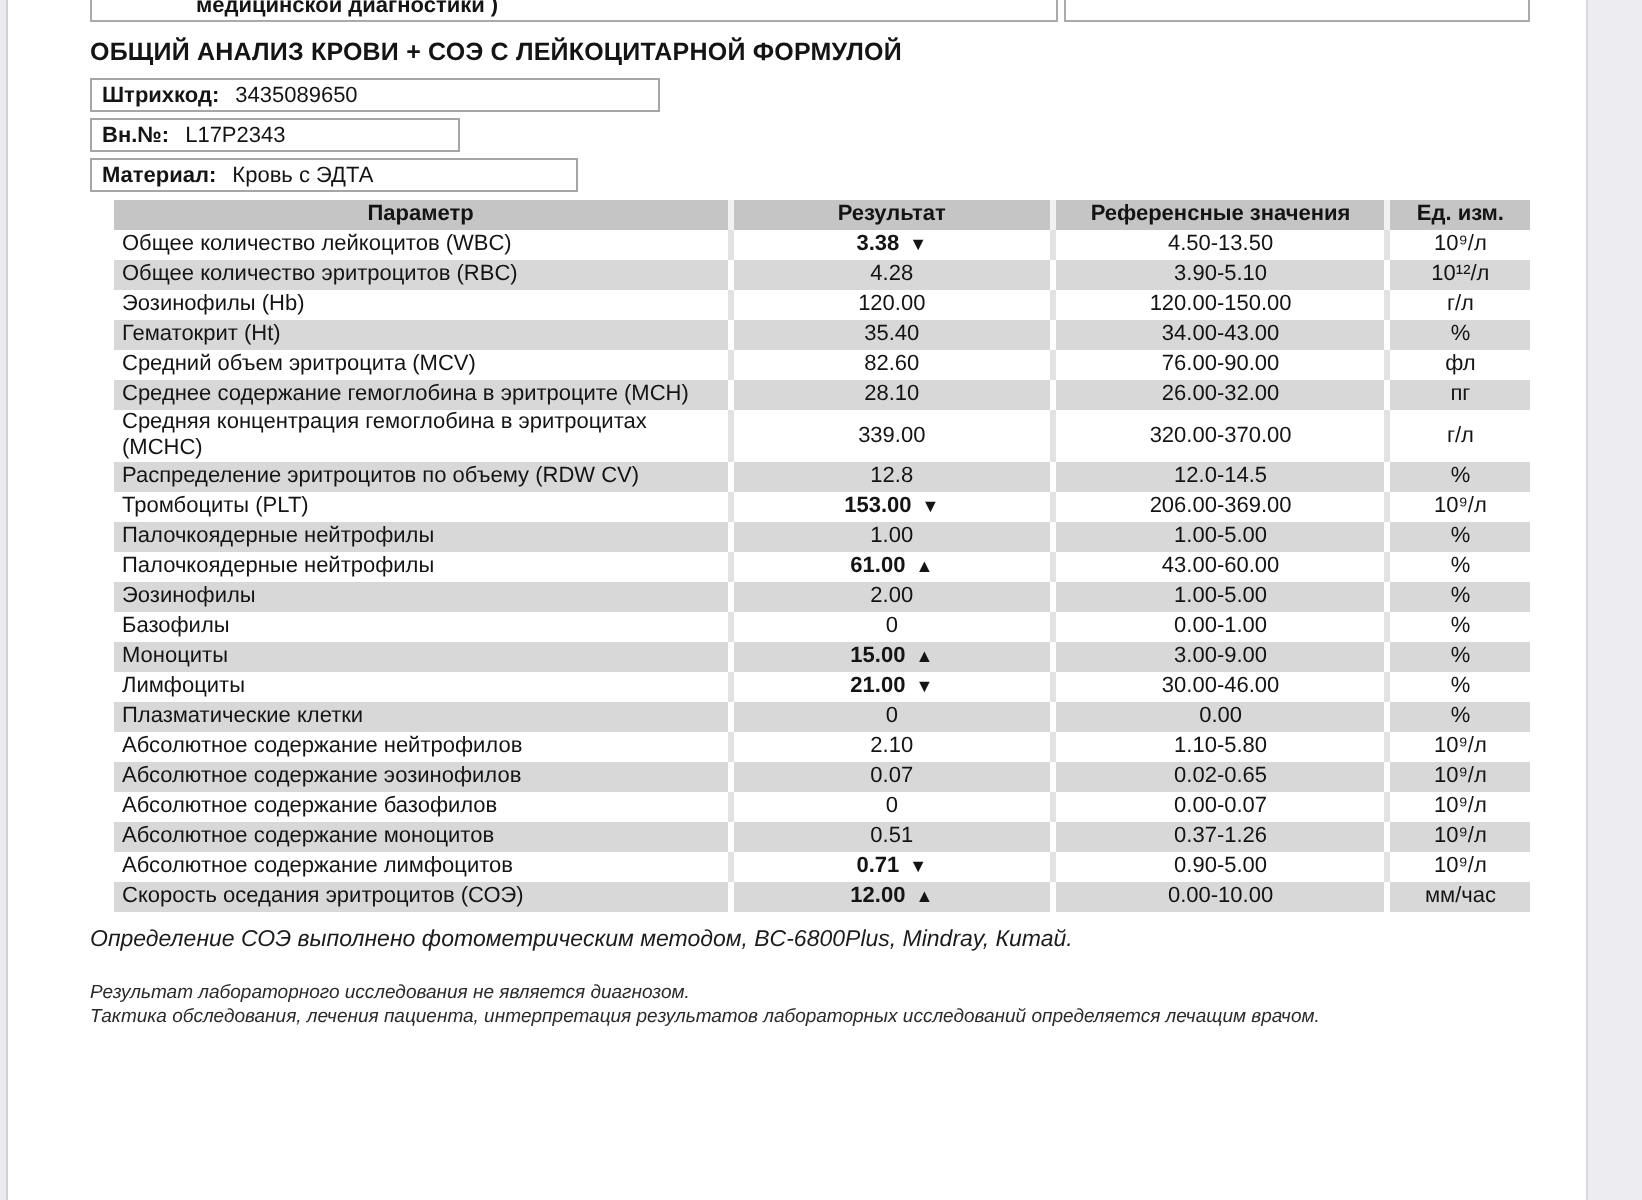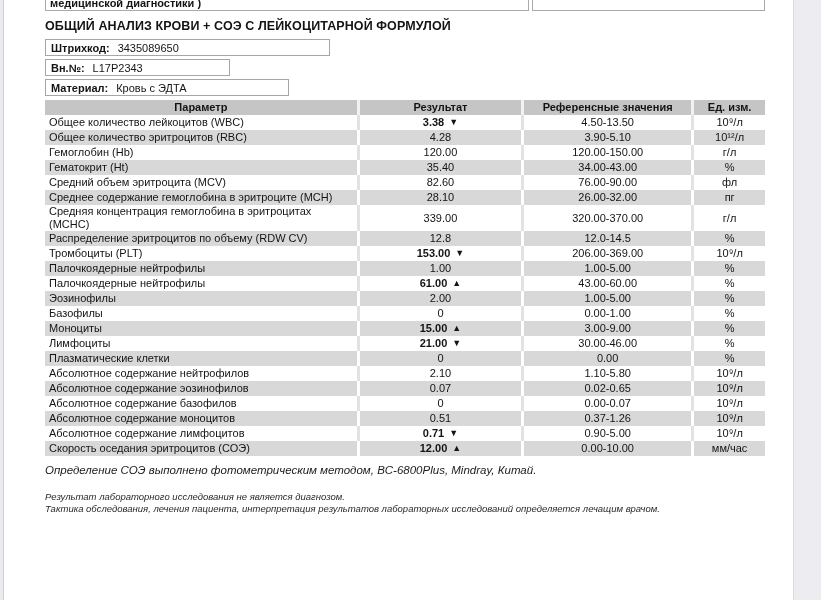--- a/index.html
+++ b/index.html
@@ -20,21 +20,21 @@
     background:#ededf1; border-left:1px solid #d9d9df;
   }
   .content { position:absolute; left:45px; top:0; width:720px; }
 
   
   .top-row { display:flex; gap:3px; }
   .top-box {
     height:11px; border:1px solid #aaaaaa; border-top:none;
     background:#fff; overflow:hidden;
   }
-  .top-box.left  { width:484px; }
+  .top-box.left  { width:484px;padding-left:48px; }
   .top-box.right { width:233px; }
   .top-box .txt {
     font-weight:bold; font-size:11px; line-height:11px;
     margin-top:-2px; padding-left:4px; white-space:nowrap;
   }
 
   .report-title {
     margin-top:8px; font-size:12.5px; font-weight:bold; letter-spacing:0.1px;
   }
 
@@ -51,21 +51,21 @@
   .meta-box.b2 { width:185px; }
   .meta-box.b3 { width:244px; }
 
   
   .table { margin-top:4px; }
   .t-row { display:flex; }
   .cell {
     font-size:11px; line-height:13px; min-height:15px;
     display:flex; align-items:center;
   }
-  .c1 { width:317px; justify-content:flex-start; padding-left:4px; white-space:pre-line; }
+  .c1 { width:317px; justify-content:flex-start; padding-left:4px; white-space:pre-line;margin-left:12px; }
   .c2 { width:164px; justify-content:center; text-align:center; }
   .c3 { width:170px; justify-content:center; text-align:center; }
   .c4 { width:72px;  justify-content:center; text-align:center; }
   .sep { width:3px; }
   .t-row.head .cell { background:var(--header-bg,#c5c5c5); font-weight:bold; }
   .t-row.head .sep  { background:#f2f2f2; }
   .t-row.gray .cell { background:var(--row-gray,#d8d8d8); }
   .t-row.gray .sep  { background:#ffffff; }
   .t-row.white .cell{ background:#ffffff; }
   .t-row.white .sep { background:#e2e2e2; }
@@ -140,21 +140,21 @@
     <div class="sep"></div>
     <div class="cell c2">
             <span>4.28</span>
           </div>
     <div class="sep"></div>
     <div class="cell c3">3.90-5.10</div>
     <div class="sep"></div>
     <div class="cell c4">10¹²/л</div>
   </div>
         <div class="t-row white">
-    <div class="cell c1">Гемоглобин (Hb)</div>
+    <div class="cell c1">Эозинофилы (Hb)</div>
     <div class="sep"></div>
     <div class="cell c2">
             <span>120.00</span>
           </div>
     <div class="sep"></div>
     <div class="cell c3">120.00-150.00</div>
     <div class="sep"></div>
     <div class="cell c4">г/л</div>
   </div>
         <div class="t-row gray">

